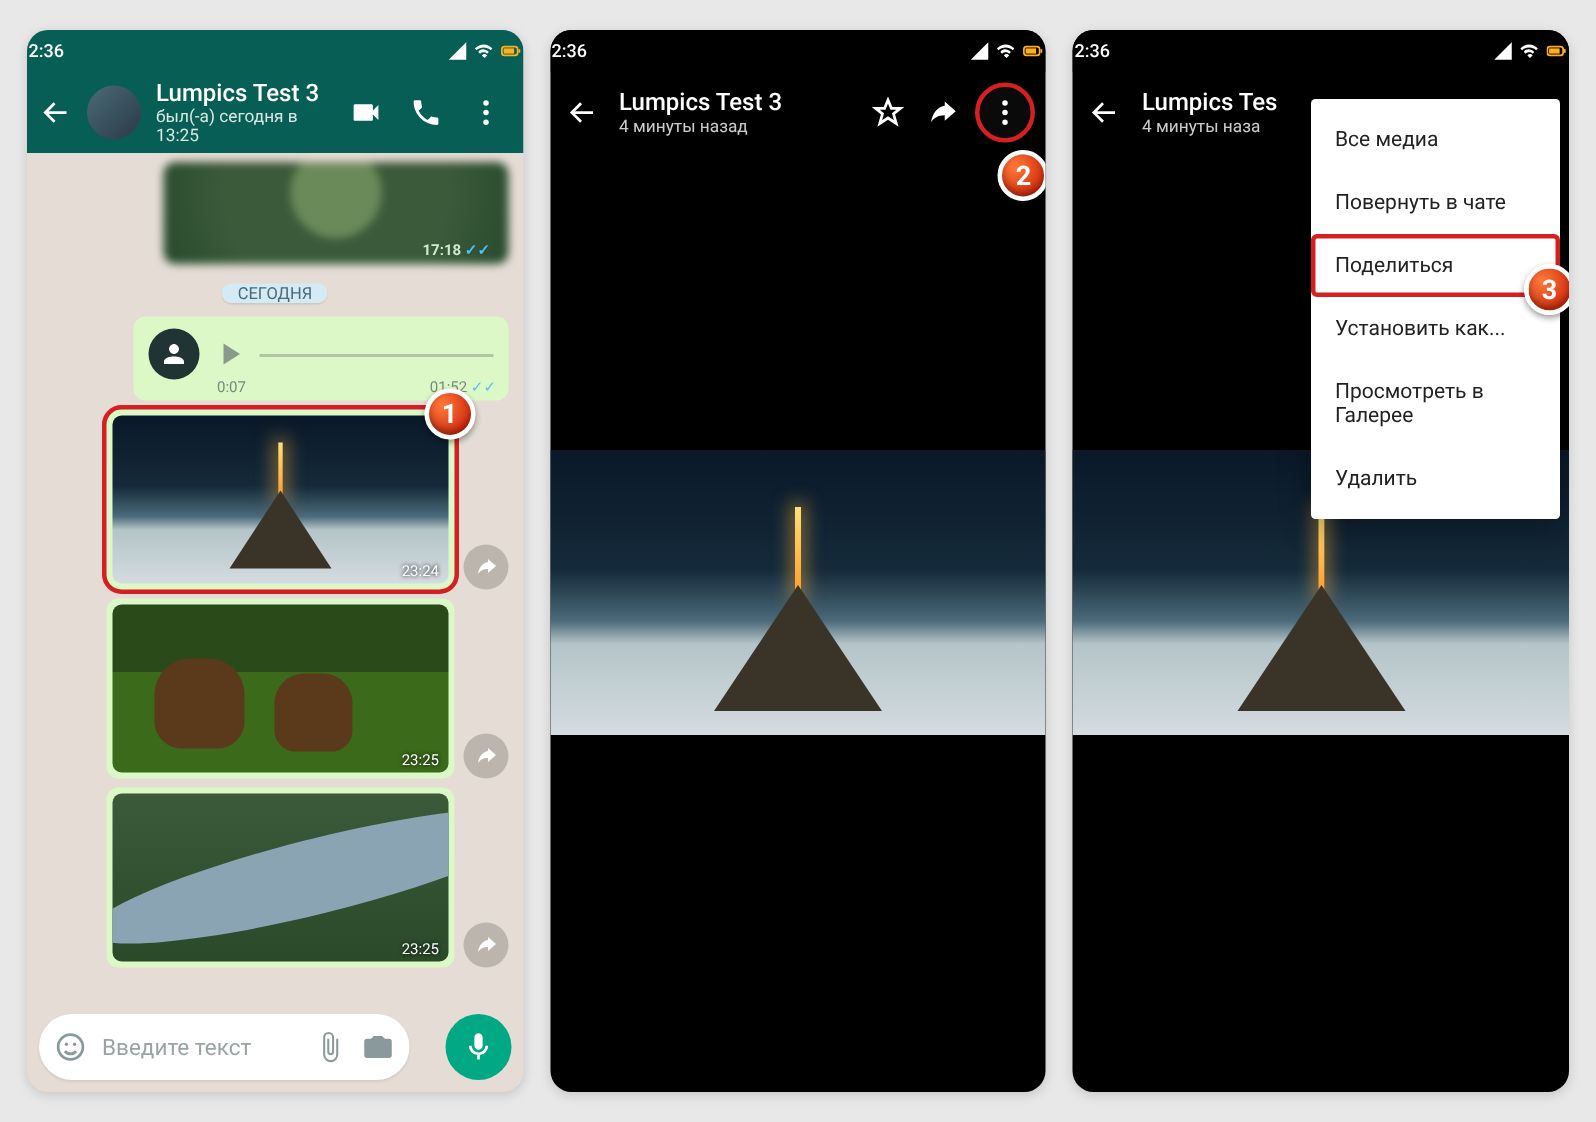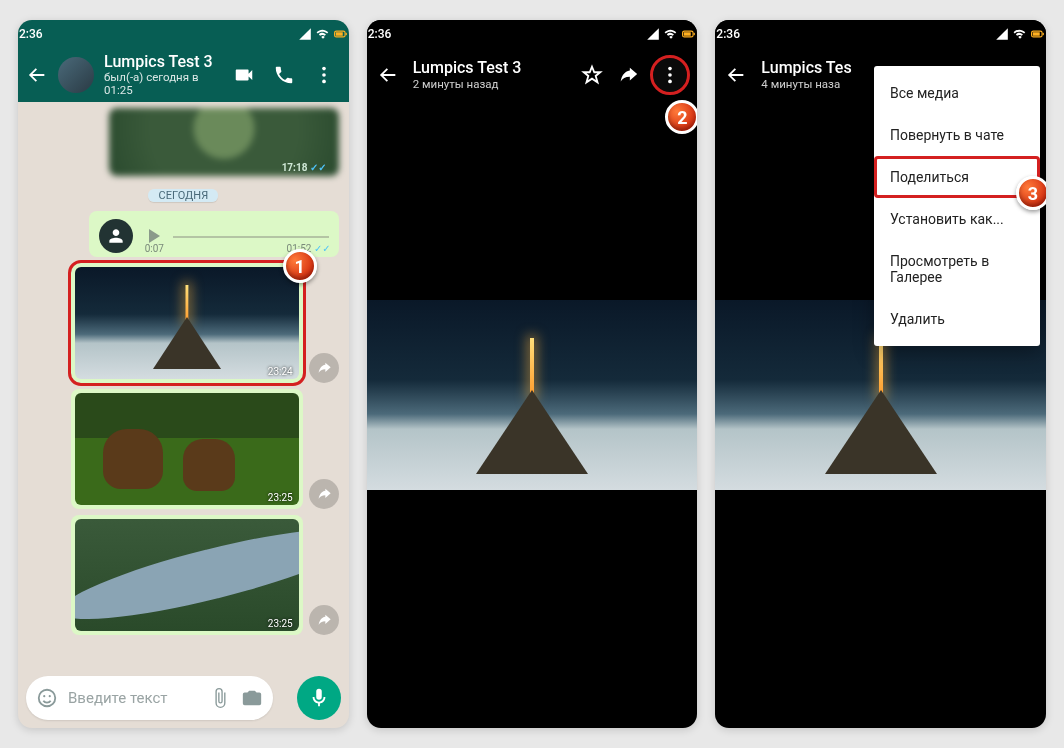--- a/index.html
+++ b/index.html
@@ -18,21 +18,21 @@
   .wa-title .name { font-size: 16px; font-weight: 500; }
   .wa-title .status { font-size: 11.5px; opacity: .85; }
   .wa-actions { display: flex; gap: 18px; padding-right: 6px; }
   .wa-actions svg { width: 22px; height: 22px; fill: #fff; }
   .chat-body { height: calc(100% - 28px - 54px - 54px); overflow: hidden; padding: 6px 10px 0; }
   .img-prev { width: 230px; height: 68px; margin-left: auto; border-radius: 8px; background: radial-gradient(circle at 50% 30%, #6a8a5a 0 24%, #3a5a3a 25% 60%, #2a4a2e 100%); filter: blur(3px); position: relative; }
   .img-prev::after { content:""; position:absolute; right:8px; bottom:4px; width:44px; height:10px; }
   .img-prev-time { position:absolute; right:8px; bottom:3px; font-size:10px; color:#cfe8d6; filter:none; }
   .today-chip { text-align:center; margin:8px 0; }
   .today-chip span { background:#d4eaf4; color:#4a6a7a; font-size:11px; padding:0 10px; border-radius:6px; box-shadow:0 1px 1px rgba(0,0,0,.1); }
-  .voice { width: 250px; margin-left:auto; background:#dcf8c6; border-radius:8px; padding:8px 10px 4px; display:flex; align-items:center; gap:8px; position:relative; }
+  .voice { width: 250px; margin-left:auto; background:#dcf8c6; border-radius:8px; padding:8px 10px 14px; display:flex; align-items:center; gap:8px; position:relative; }
   .voice .mini-av { width:34px; height:34px; border-radius:50%; background:#233; display:flex; align-items:center; justify-content:center; }
   .voice .mini-av svg { width:20px; height:20px; fill:#fff; }
   .voice .play { color:#7a8a7a; }
   .voice .track { flex:1; height:18px; position:relative; }
   .voice .track::before { content:""; position:absolute; top:50%; left:0; right:0; height:2px; background:#b4c4a4; }
   .voice .voicemeta { position:absolute; left:56px; bottom:3px; font-size:10px; color:#7a8a7a; }
   .voice .voicetime { position:absolute; right:8px; bottom:3px; font-size:10px; color:#7a8a7a; }
   .voice .ticks { color:#4fc3f7; }
   .img-row { display:flex; align-items:flex-end; gap:6px; margin:6px 0; }
   .img-bubble { width: 232px; margin-left:auto; background:#dcf8c6; border-radius:8px; padding:4px; position:relative; }
@@ -95,21 +95,21 @@
         </svg>
     </span>
   </div>
   <div class="wa-header">
     <svg class="back" viewBox="0 0 24 24">
         <path fill="#fff" d="M20 11H7l5-5-1.4-1.4L3.2 12l7.4 7.4L12 18l-5-5h13z"></path>
       </svg>
     <div class="avatar"></div>
     <div class="wa-title">
       <div class="name">Lumpics Test 3</div>
-      <div class="status">был(-а) сегодня в 01:25</div>
+      <div class="status">был(-а) сегодня в 13:25</div>
     </div>
     <div class="wa-actions">
       <svg viewBox="0 0 24 24">
           <path d="M17 10.5V7c0-.55-.45-1-1-1H4c-.55 0-1 .45-1 1v10c0 .55.45 1 1 1h12c.55 0 1-.45 1-1v-3.5l4 4v-11l-4 4z"></path>
         </svg>
       <svg viewBox="0 0 24 24">
           <path d="M6.6 10.8c1.4 2.8 3.8 5.2 6.6 6.6l2.2-2.2c.3-.3.7-.4 1-.2 1.1.4 2.3.6 3.6.6.6 0 1 .4 1 1V20c0 .6-.4 1-1 1C10.6 21 3 13.4 3 4c0-.6.4-1 1-1h3.5c.6 0 1 .4 1 1 0 1.2.2 2.4.6 3.6.1.3 0 .7-.2 1l-2.3 2.2z"></path>
         </svg>
       <svg viewBox="0 0 24 24">
           <circle cx="12" cy="5" r="2"></circle>
@@ -220,21 +220,21 @@
           <rect x="20" y="10" width="2" height="4" fill="#ffb020"></rect>
         </svg>
     </span>
   </div>
   <div class="mv-header">
     <svg viewBox="0 0 24 24" width="22">
         <path fill="#fff" d="M20 11H7l5-5-1.4-1.4L3.2 12l7.4 7.4L12 18l-5-5h13z"></path>
       </svg>
     <div class="tcol">
       <div class="name">Lumpics Test 3</div>
-      <div class="sub">2 минуты назад</div>
+      <div class="sub">4 минуты назад</div>
     </div>
     <div class="mv-actions">
       <svg viewBox="0 0 24 24">
           <path fill="none" stroke="#fff" stroke-width="2" d="M12 3l2.5 6H21l-5 4 2 7-6-4-6 4 2-7-5-4h6.5z"></path>
         </svg>
       <svg viewBox="0 0 24 24">
           <path d="M14 4l8 7-8 7v-4c-5 0-8 2-10 5 1-6 4-11 10-12V4z"></path>
         </svg>
       <div class="more-wrap more-hl" style="position:relative;">
         <svg viewBox="0 0 24 24">

